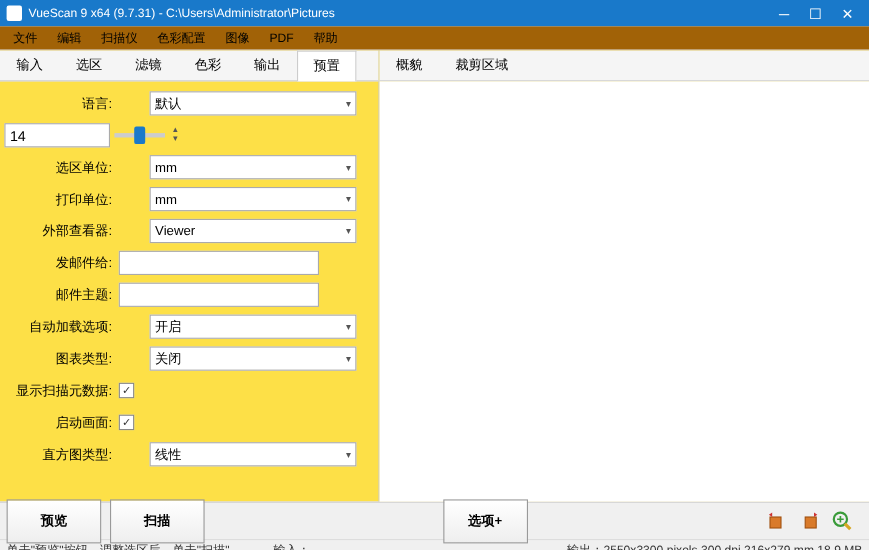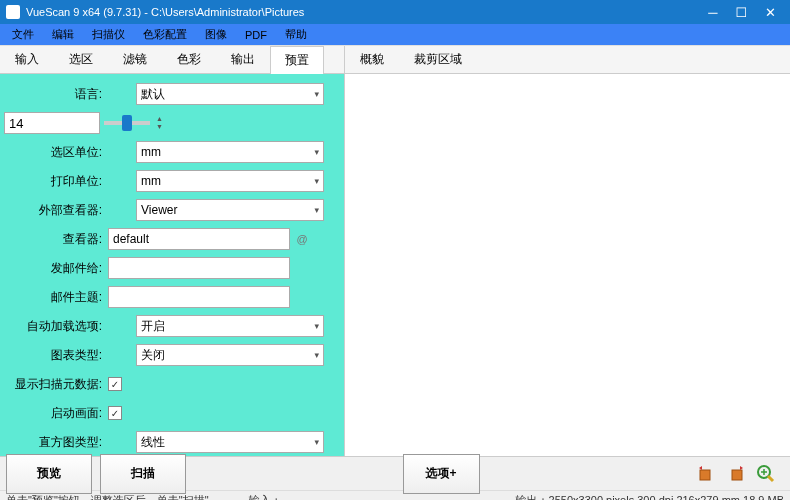--- a/index.html
+++ b/index.html
@@ -2,23 +2,23 @@
 <html><head>
 <meta charset="utf-8">
 <style>
 * { box-sizing: border-box; margin: 0; padding: 0; font-family: "Microsoft YaHei", Arial, sans-serif; }
 body { width: 790px; height: 500px; background: #f0f0f0; overflow: hidden; font-size: 12px; }
 .titlebar { height: 24px; background: #1979ca; color: #fff; display: flex; align-items: center; padding: 0 6px; font-size: 11px; }
 .titlebar-icon { width: 14px; height: 14px; background: #fff; border-radius: 2px; margin-right: 6px; display: inline-block; }
 .titlebar-text { flex: 1; }
 .win-btns { display: flex; gap: 18px; padding-right: 8px; }
 .win-btn { color: #fff; font-size: 13px; cursor: pointer; }
-.menubar { height: 22px; background: #3b82f6; border-bottom: 1px solid #e0e0e0; display: flex; align-items: center; padding: 0 4px; font-size: 11px; gap: 2px; }
+.menubar { height: 22px; background: #a16207; border-bottom: 1px solid #e0e0e0; display: flex; align-items: center; padding: 0 4px; font-size: 11px; gap: 2px; }
 .menu-item { padding: 2px 8px; cursor: pointer; }
-.content { display: flex; height: 410px; background: #5eead4; }
+.content { display: flex; height: 410px; background: #fde047; }
 .left-pane { width: 345px; border-right: 1px solid #ccc; display: flex; flex-direction: column; }
 .right-pane { flex: 1; display: flex; flex-direction: column; }
 .tabs { display: flex; height: 28px; border-bottom: 1px solid #ccc; background: #f5f5f5; align-items: flex-end; }
 .tab { padding: 5px 14px; font-size: 12px; cursor: pointer; border: 1px solid transparent; border-bottom: none; position: relative; }
 .tab.active { background: #fff; border-color: #ccc; top: 1px; }
 .form-area { flex: 1; overflow-y: auto; padding: 8px 4px; }
 .form-row { display: flex; align-items: center; margin-bottom: 5px; height: 24px; }
 .form-label { width: 104px; text-align: right; padding-right: 6px; font-size: 12px; }
 .form-field { flex: 1; display: flex; align-items: center; gap: 4px; }
 .dropdown { width: 182px; height: 22px; border: 1px solid #aaa; background: #fff; display: flex; align-items: center; padding: 0 4px; justify-content: space-between; font-size: 12px; cursor: pointer; margin-left: 28px; }
@@ -126,27 +126,20 @@
       <div class="form-row">
         <div class="form-label">外部查看器:</div>
         <div class="form-field">
             <div class="dropdown wide">
               <span>Viewer</span>
               <span class="dd-arrow">▾</span>
             </div>
           </div>
       </div>
 
-      <div class="form-row">
-        <div class="form-label">查看器:</div>
-        <div class="form-field">
-          <input class="textinput" value="default" style="">
-          <span class="at-icon">@</span>
-        </div>
-      </div>
 
       <div class="form-row">
         <div class="form-label">发邮件给:</div>
         <div class="form-field">
             <input class="textinput" value="" style="">
           </div>
       </div>
 
       <div class="form-row">
         <div class="form-label">邮件主题:</div>

